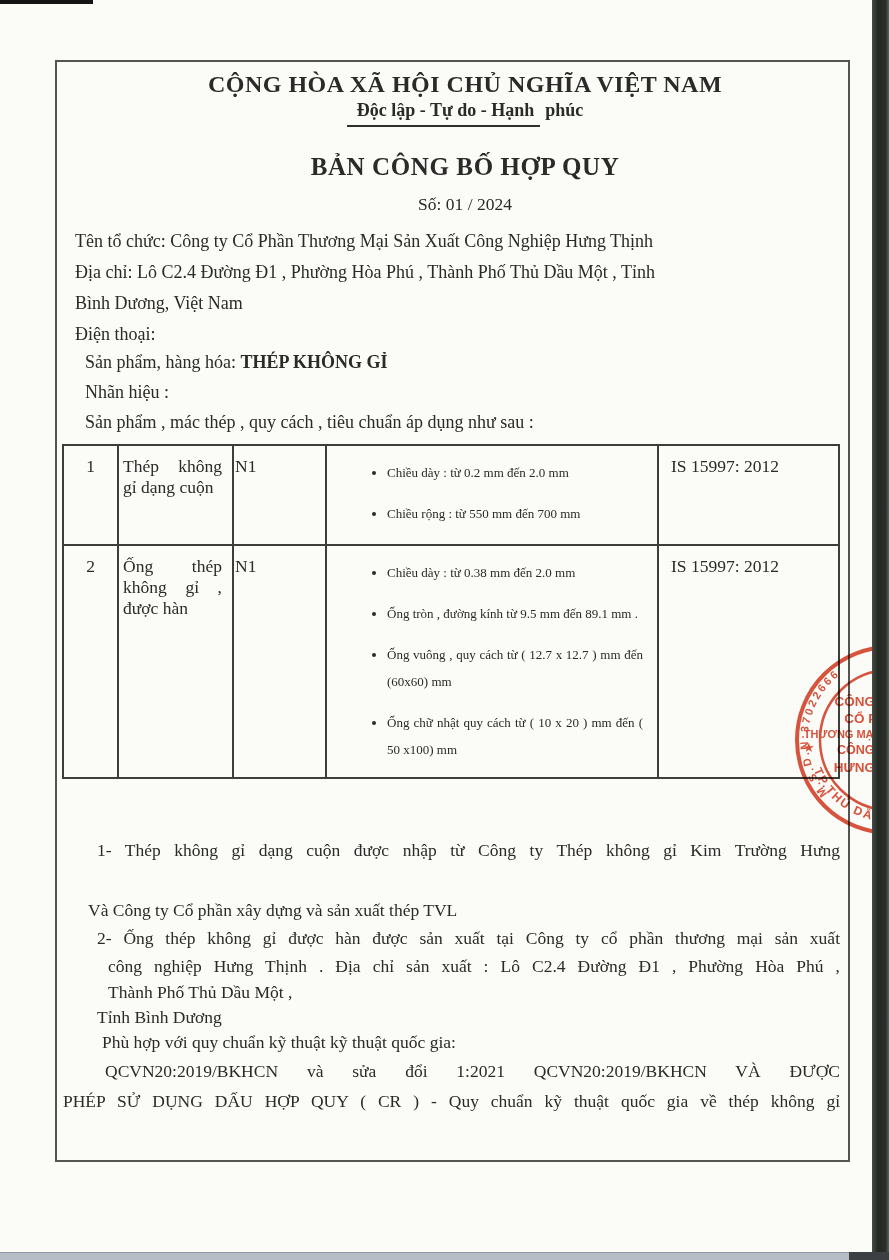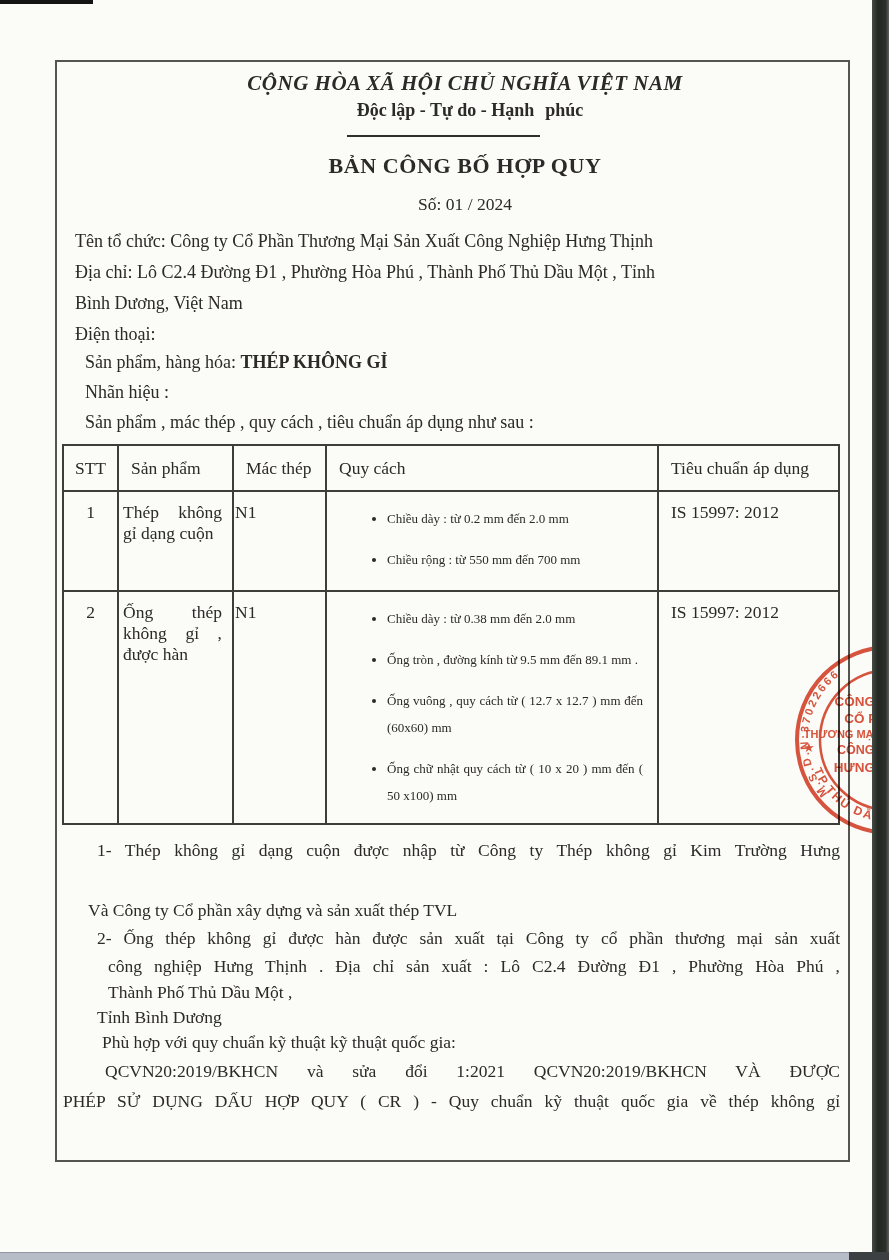--- a/index.html
+++ b/index.html
@@ -13,25 +13,25 @@
   
   .scan-strip-topleft{left:0;top:0;width:93px;height:4px;background:#141414;}
   .scan-band-right{right:0;top:0;width:17px;height:1253px;
     background:linear-gradient(to right,#454b45 0,#232722 35%,#2b302b 80%,#5d615d 100%);}
   .scan-band-bottom{left:0;top:1252px;width:889px;height:8px;background:#b7bdc7;border-top:1px solid #8f96a4;}
   .scan-band-bottom-corner{left:849px;top:1252px;width:40px;height:8px;background:#3c4043;}
   
   .frame{left:55px;top:60px;width:791px;height:1098px;border:2px solid #55554f;background:transparent;}
   
   .centered{left:75px;width:780px;text-align:center;}
-  .nat1{top:71px;font-size:21px;font-weight:bold;letter-spacing:.5px;font-style:italic;}
+  .nat1{top:71px;font-size:24px;font-weight:bold;letter-spacing:.5px;}
   .nat2{top:100px;font-size:18px;font-weight:bold;}
-  .nat2 .ul-part{border-bottom:2px solid #2f2f2d;padding:0 6px 15px 10px;}
+  .nat2 .ul-part{border-bottom:2px solid #2f2f2d;padding:0 6px 5px 10px;}
   .nat2 .tail{margin-left:5px;}
-  .doc-title{top:153px;font-size:22px;font-weight:bold;letter-spacing:.6px;}
+  .doc-title{top:153px;font-size:25px;font-weight:bold;letter-spacing:.6px;}
   .doc-number{top:194px;font-size:17.5px;}
   
   .para{font-size:18px;line-height:31px;}
   .org-block{left:75px;top:226px;width:730px;}
   .product-block{left:85px;top:347px;width:720px;line-height:30px;}
   .bold{font-weight:bold;}
   
   table.spec{position:absolute;left:62px;top:444px;width:776px;border-collapse:collapse;table-layout:fixed;
     font-size:17.5px;}
   table.spec th,table.spec td{border:2px solid #3e3e39;vertical-align:top;font-weight:normal;}
@@ -90,27 +90,20 @@
 
 <table class="spec">
   <colgroup>
     <col style="width:55px">
       <col style="width:115px">
       <col style="width:93px">
       <col style="width:332px">
       <col style="width:181px">
   </colgroup>
   <tbody>
-      <tr>
-    <th class="c">STT</th>
-    <th>Sản phẩm</th>
-    <th>Mác thép</th>
-    <th>Quy cách</th>
-    <th>Tiêu chuẩn áp dụng</th>
-  </tr>
   <tr class="row1">
     <td class="stt">1</td>
     <td class="prod">Thép không gỉ dạng cuộn</td>
     <td class="grade">N1</td>
     <td class="specs">
       <ul>
         <li>Chiều dày : từ 0.2 mm đến 2.0 mm</li>
         <li>Chiều rộng : từ 550 mm đến 700 mm</li>
       </ul>
     </td>

